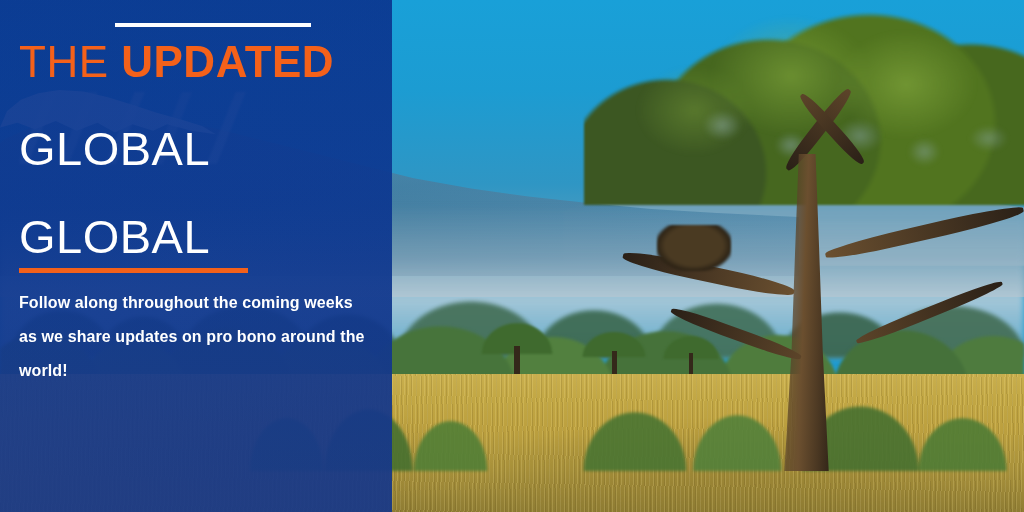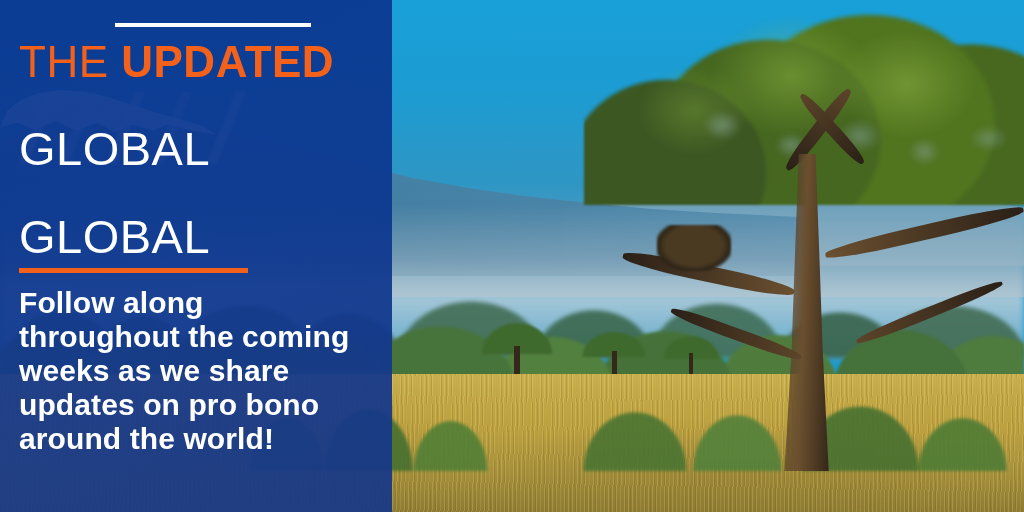--- a/index.html
+++ b/index.html
@@ -235,21 +235,21 @@
     font-size:47px; line-height:55px;
     font-weight:400; letter-spacing:.5px;
     font-family:"Liberation Sans", sans-serif;
   }
   .headline div{white-space:nowrap;margin-top:33px;}
 
   .subtext{
     position:absolute; left:19px; top:286px;
     width:352px;
     color:#ffffff;
-    font-size:30px; line-height:34px;
+    font-size:16px; line-height:34px;
     font-weight:600; letter-spacing:.1px;
     font-family:"Liberation Sans", sans-serif;
   }
 </style>
 </head>
 <body>
 
 <div class="banner">
 
   <div class="photo">

